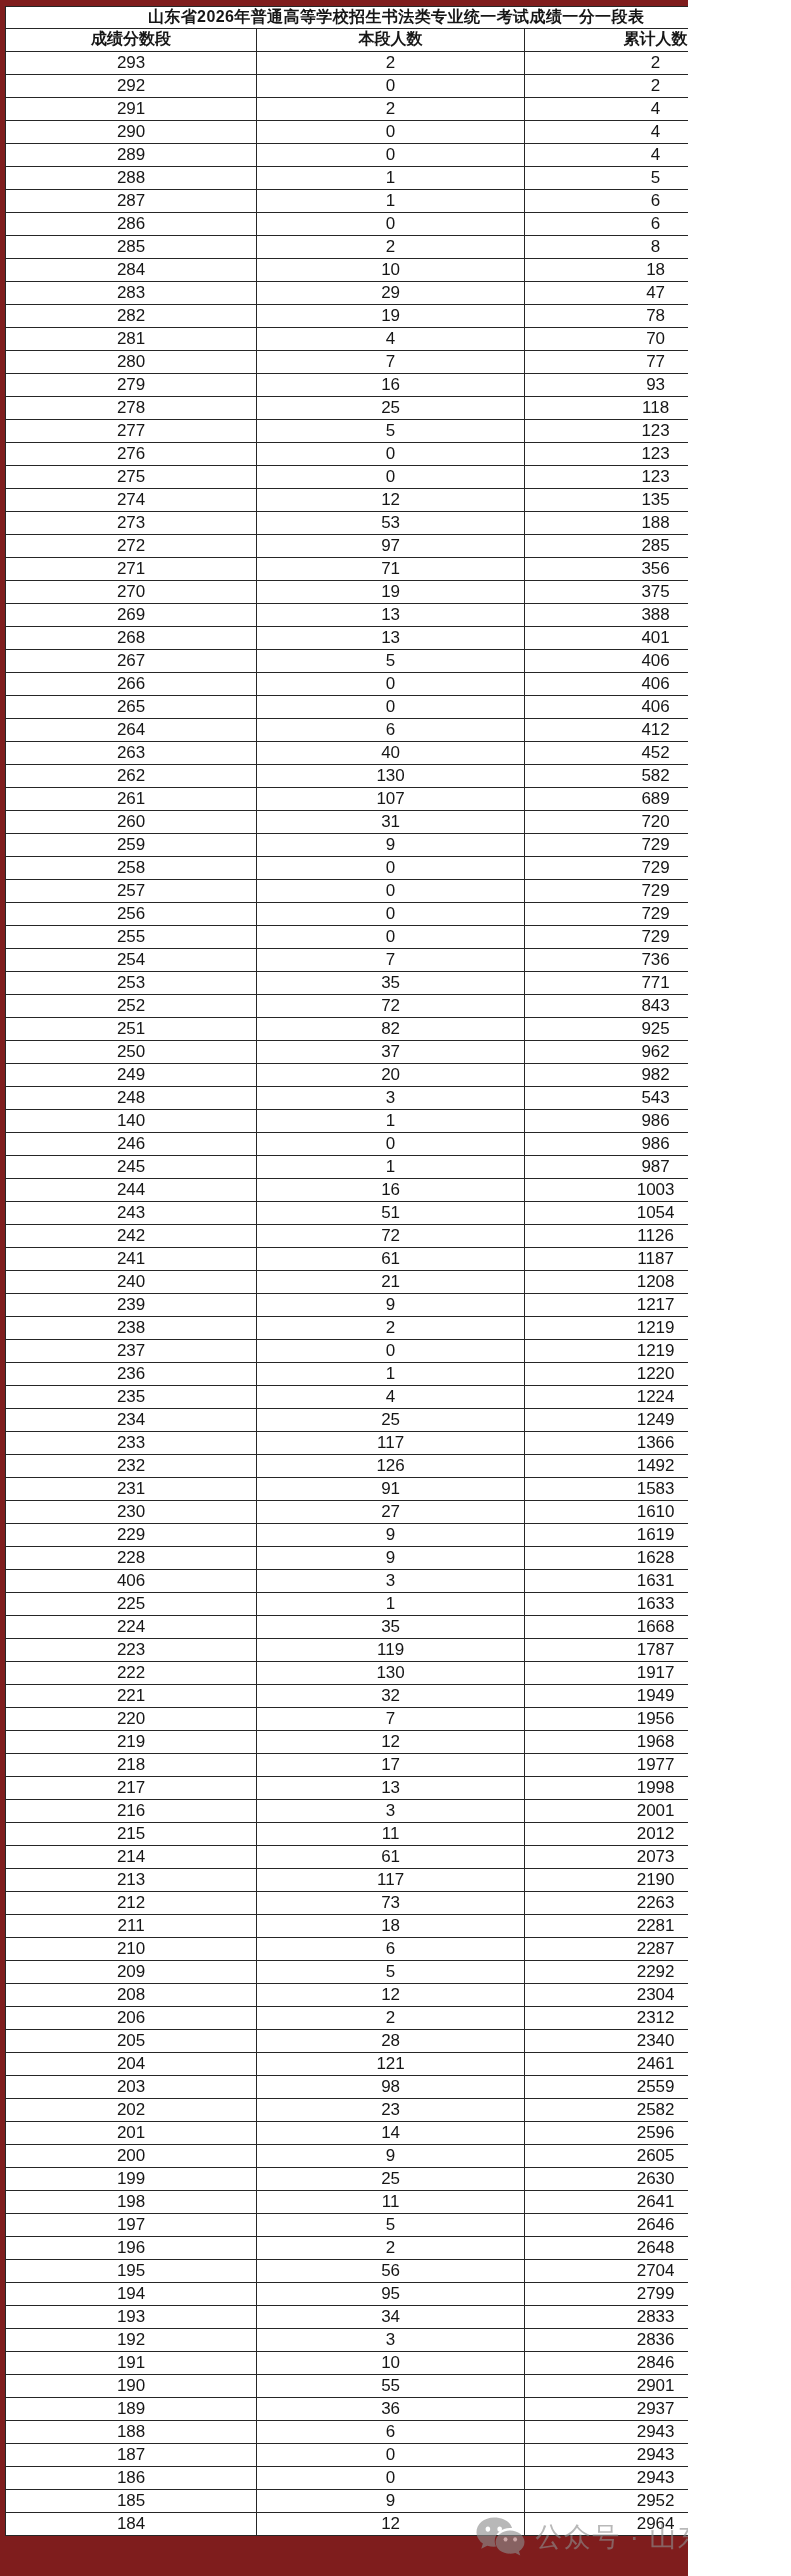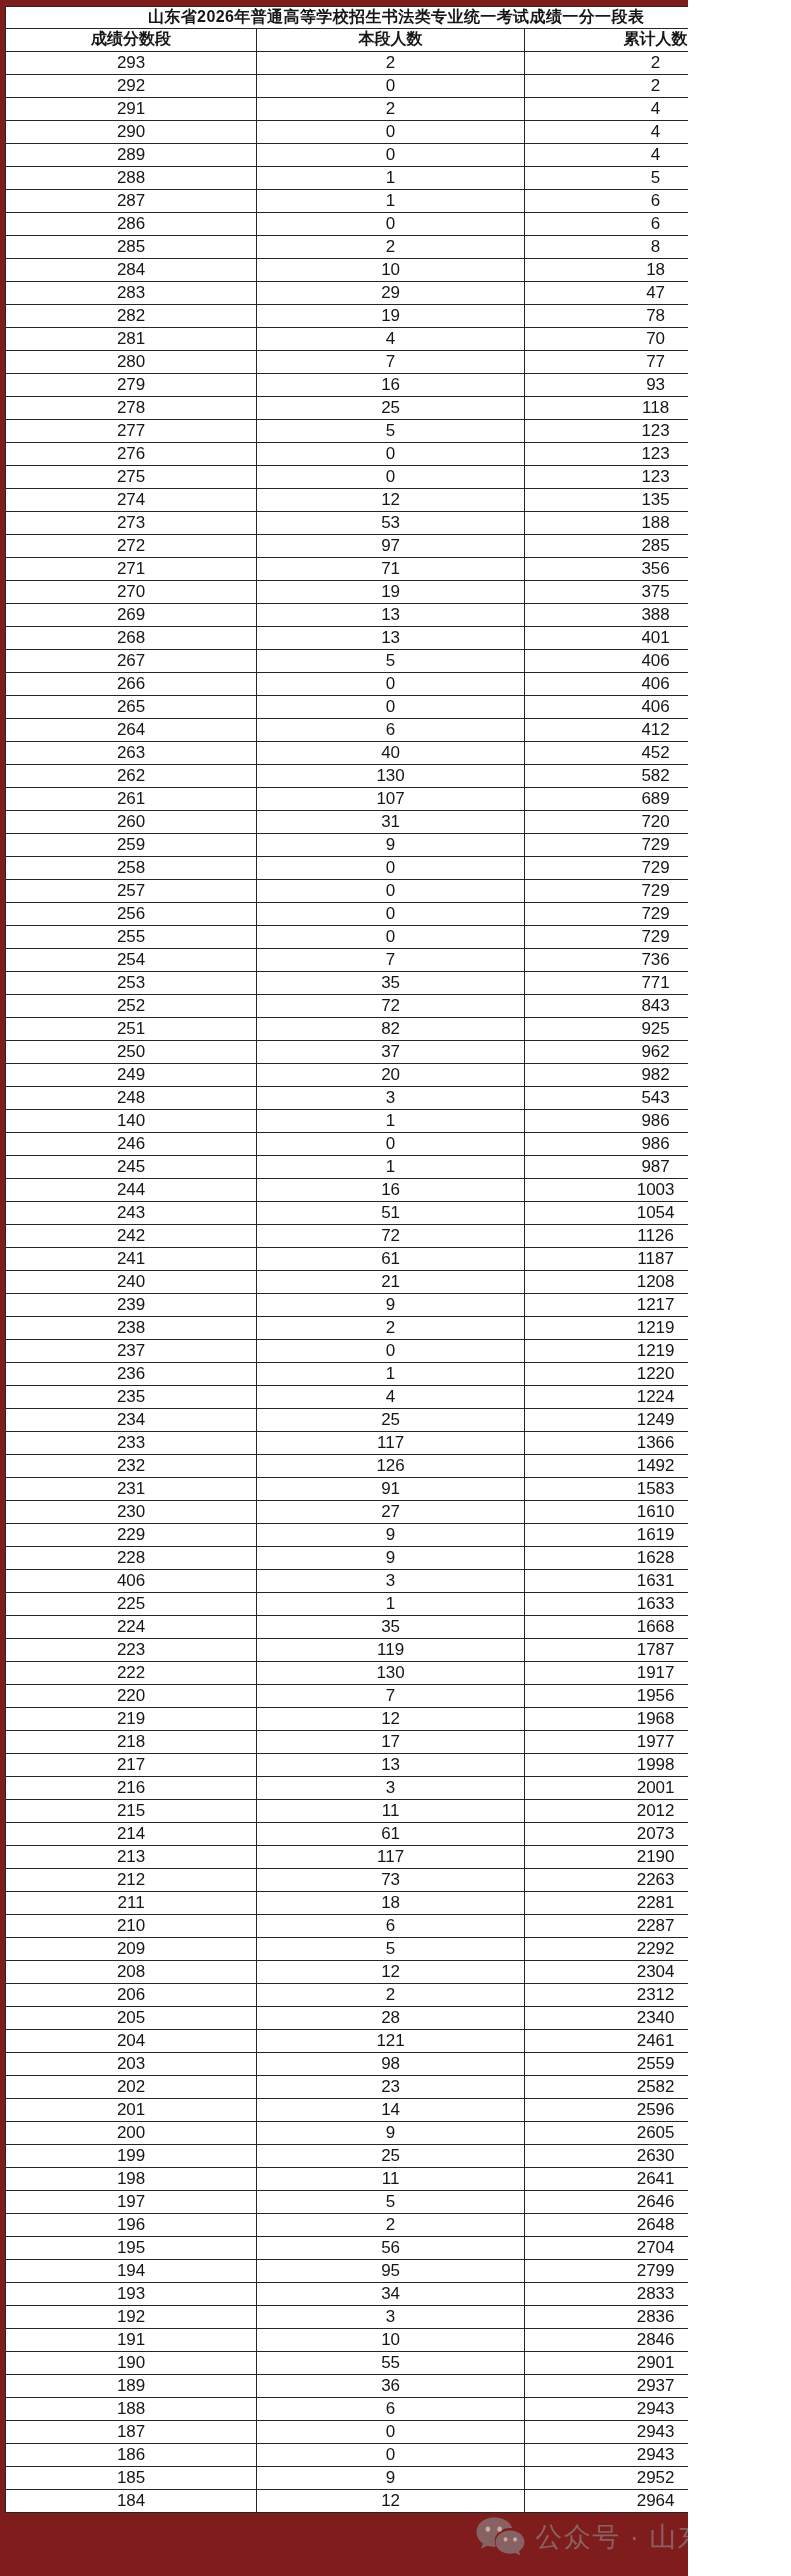--- a/index.html
+++ b/index.html
@@ -439,20 +439,25 @@
         </tr>
         <tr>
           <td>223</td>
           <td>119</td>
           <td>1787</td>
         </tr>
         <tr>
           <td>222</td>
           <td>130</td>
           <td>1917</td>
+        </tr>
+        <tr>
+          <td>221</td>
+          <td>32</td>
+          <td>1949</td>
         </tr>
         <tr>
           <td>220</td>
           <td>7</td>
           <td>1956</td>
         </tr>
         <tr>
           <td>219</td>
           <td>12</td>
           <td>1968</td>

